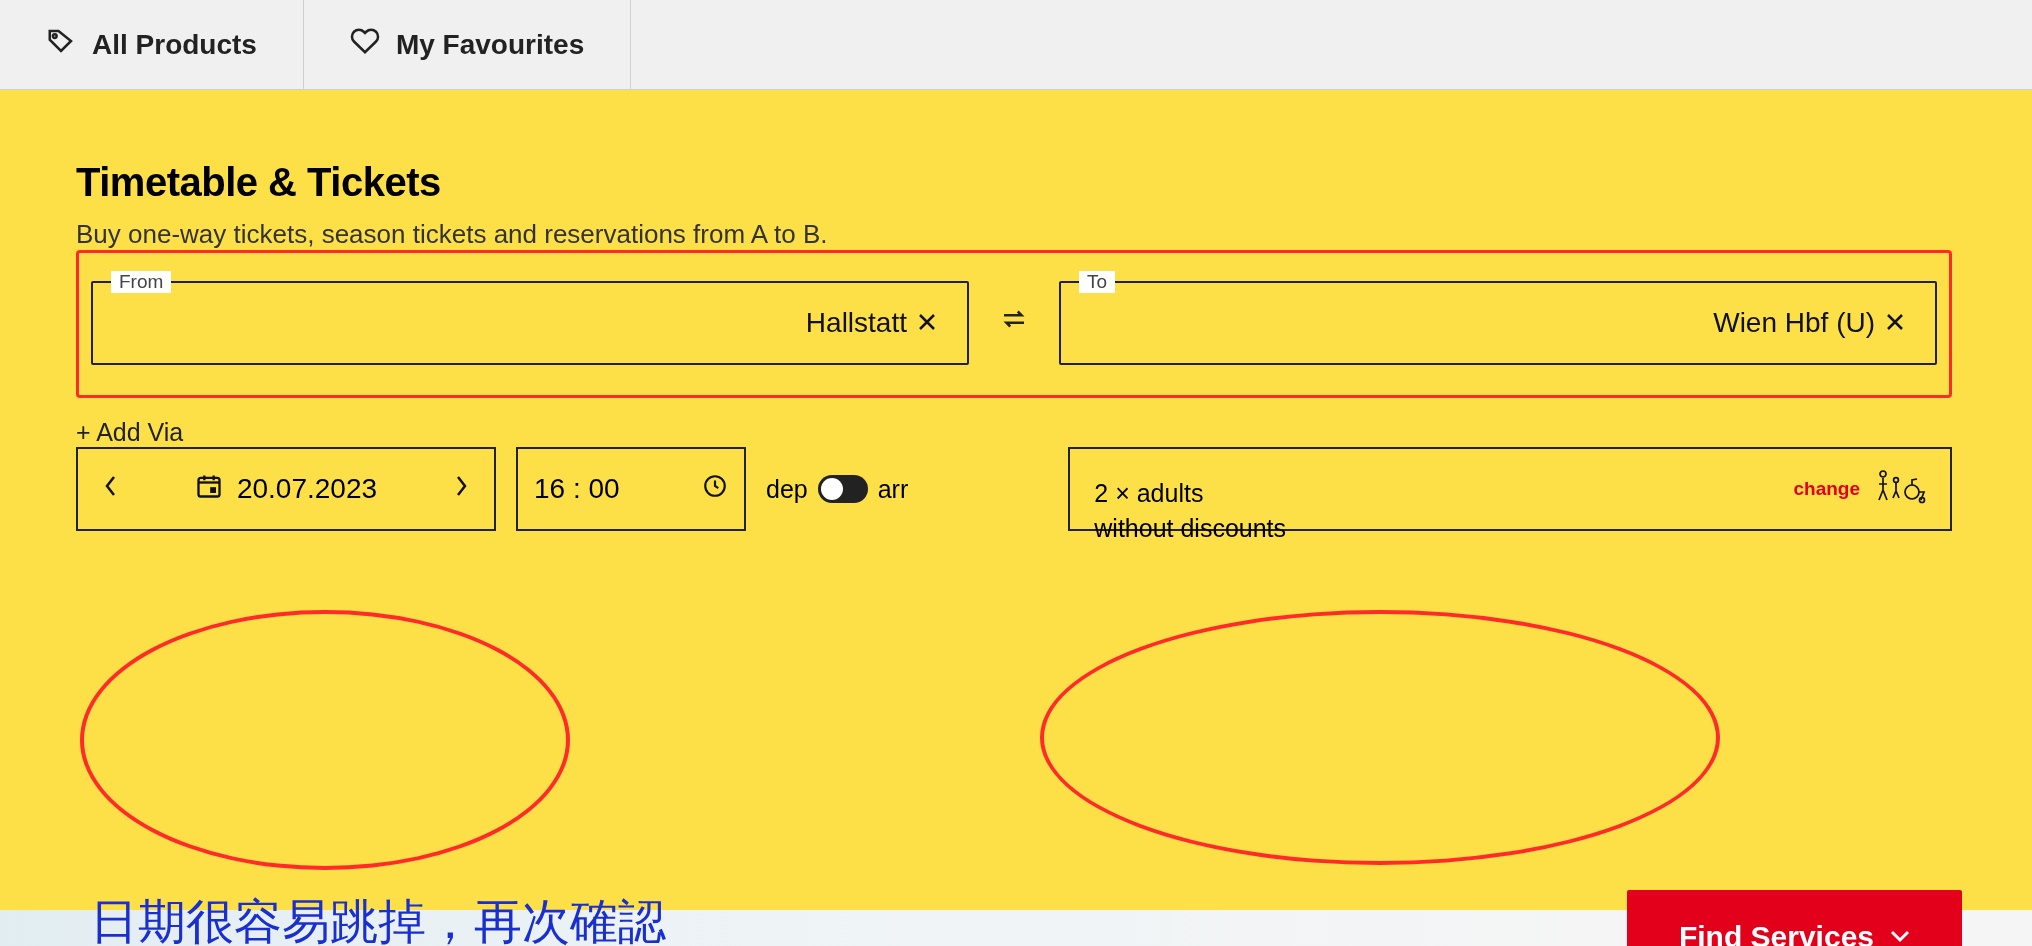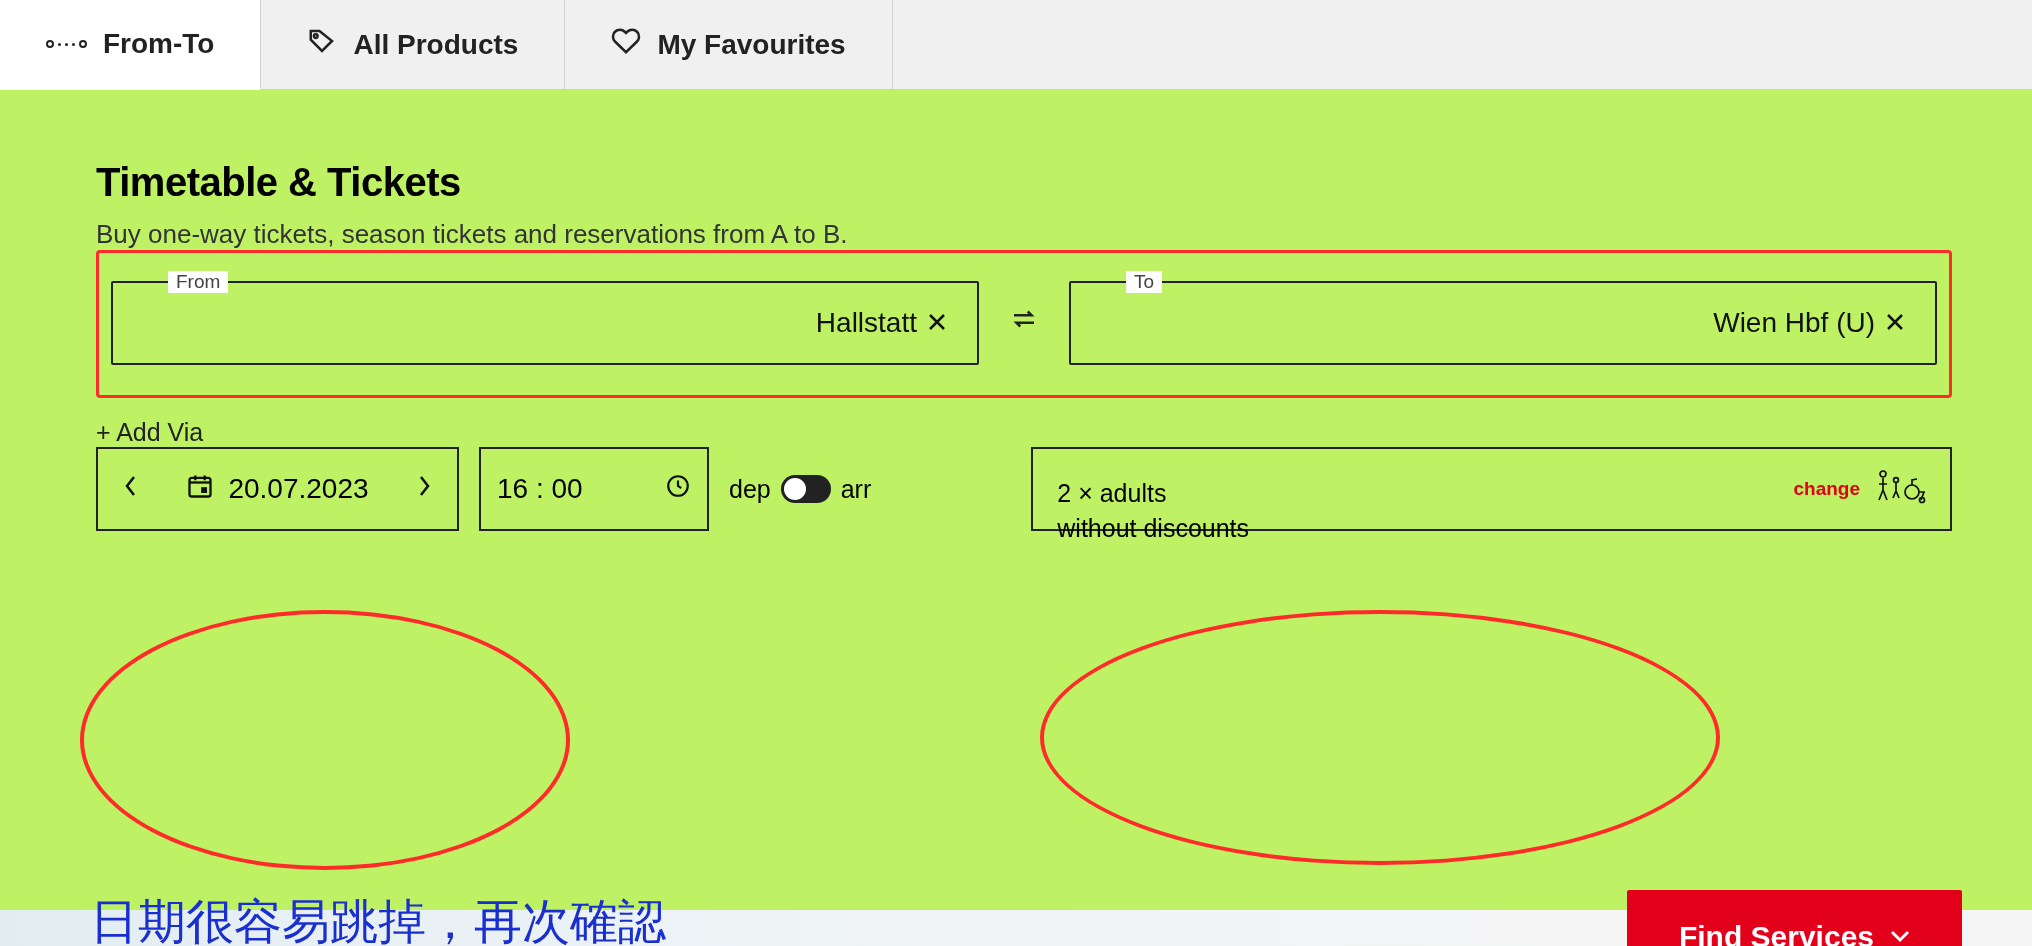--- a/index.html
+++ b/index.html
@@ -60,22 +60,22 @@
   }
   .dots-route {
     display: inline-flex;
     align-items: center;
     gap: 4px;
   }
   .dots-route .big { width: 8px; height: 8px; border: 2.5px solid #222; border-radius: 50%; }
   .dots-route .sm { width: 3px; height: 3px; background: #222; border-radius: 50%; }
 
   .content {
-    background: #bef264;
-    padding: 70px 80px 40px 96px;
+    background: #fde047;
+    padding: 70px 80px 40px 76px;
     position: relative;
     z-index: 2;
     min-height: 820px;
   }
   .title {
     font-size: 40px;
     font-weight: 700;
     letter-spacing: -0.5px;
     margin-bottom: 14px;
   }
@@ -107,21 +107,20 @@
     position: relative;
   }
   .legend {
     position: absolute;
     top: -12px;
     left: 18px;
     background: #fff;
     padding: 0 8px;
     font-size: 19px;
     color: #444;
-    margin-left: 37px;
   }
   .field-input {
     border: none;
     outline: none;
     font-size: 28px;
     flex: 1;
     background: transparent;
     color: #111;
     text-align: right;
   }
@@ -150,21 +149,21 @@
     align-items: center;
     gap: 20px;
   }
   .date-box, .time-box, .pax-box {
     border: 2px solid #222;
     height: 84px;
     display: flex;
     align-items: center;
     padding: 0 16px;
   }
-  .date-box { gap: 18px; width: 363px; justify-content: space-between; }
+  .date-box { gap: 18px; width: 420px; justify-content: space-between; }
   .date-box .chev { font-size: 24px; padding: 6px 10px; cursor: pointer; }
   .date-box .middle { display: flex; align-items: center; gap: 14px; font-size: 28px; }
   .time-box { gap: 3px; width: 230px; font-size: 28px; justify-content: space-between; }
   .dep-arr {
     display: flex; align-items: flex-start; gap: 10px; font-size: 25px; cursor: pointer;
   }
   .toggle {
     width: 50px; height: 28px; background: #222; border-radius: 14px; position: relative;
   }
   .toggle .knob {
@@ -232,30 +231,20 @@
       <rect x="9" y="11" width="8" height="8" rx="2" fill="#fff"></rect>
       <rect x="21" y="11" width="8" height="8" rx="2" fill="#fff"></rect>
       <rect x="9" y="23" width="8" height="8" rx="2" fill="#fff"></rect>
       <rect x="21" y="23" width="8" height="8" rx="2" fill="#fff"></rect>
       <circle cx="12" cy="48" r="4" fill="#9dbecb"></circle>
       <circle cx="28" cy="48" r="4" fill="#9dbecb"></circle>
     </svg>
 </div>
 
 <div class="tabs">
-  <div class="tab active">
-    <span class="dots-route">
-      <span class="big"></span>
-        <span class="sm"></span>
-        <span class="sm"></span>
-        <span class="sm"></span>
-        <span class="big"></span>
-    </span>
-    <span>From-To</span>
-  </div>
   <div class="tab">
     <span>
       <svg width="30" height="30" viewBox="0 0 24 24" fill="none" stroke="#222" stroke-width="2">
           <path d="M20 12l-8 8-9-9V4h7l10 8z"></path>
           <circle cx="7" cy="8" r="1.5"></circle>
         </svg>
     </span>
     <span>All Products</span>
   </div>
   <div class="tab">

